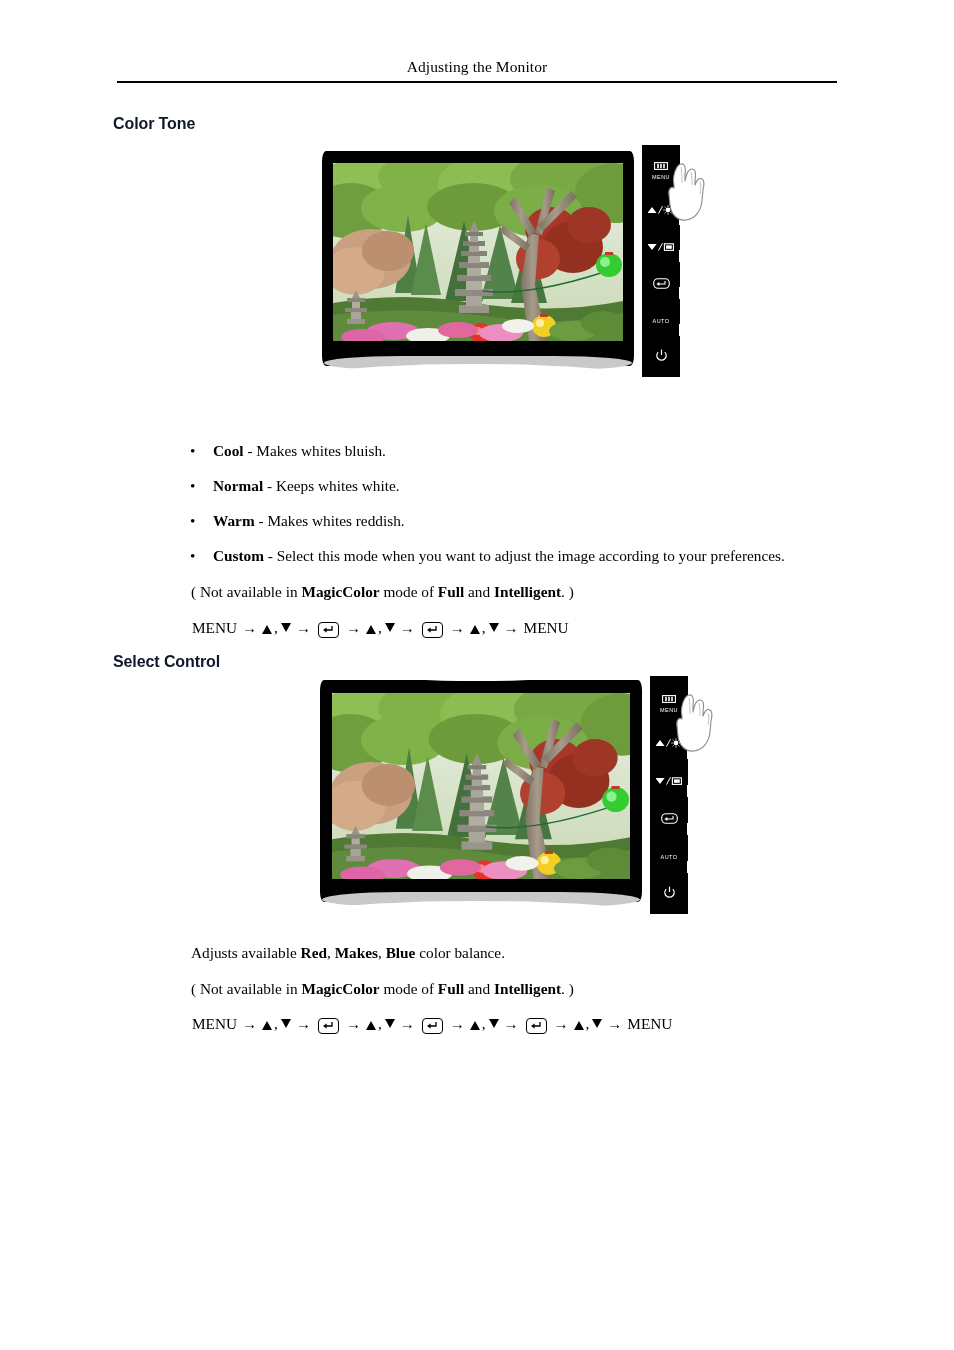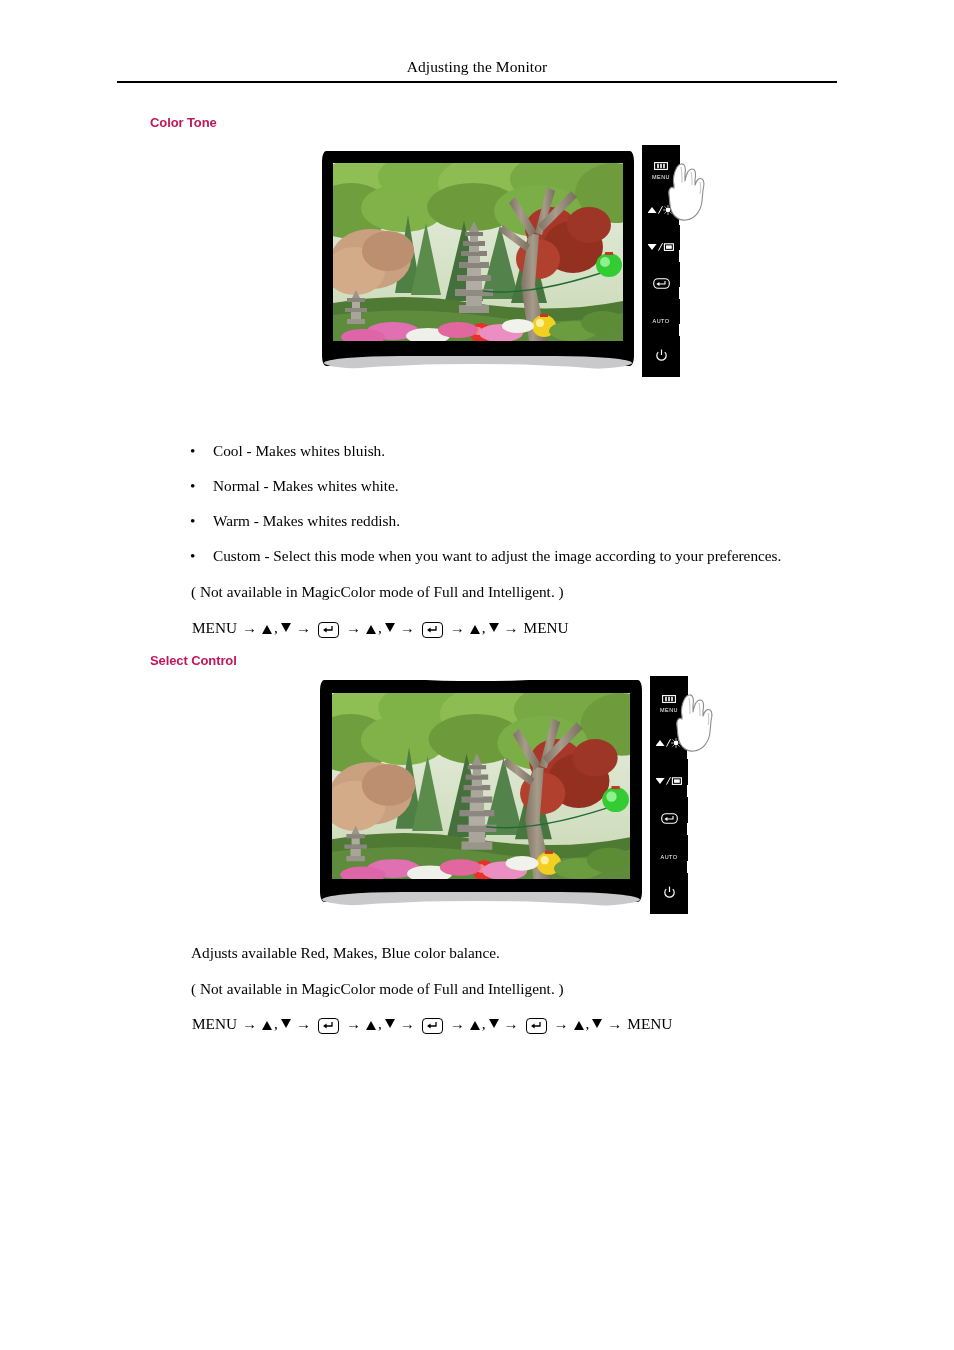--- a/index.html
+++ b/index.html
@@ -43,24 +43,23 @@
     top: 1270px;
     width: 720px;
     height: 1.6px;
   }
 
   
   .heading {
     position: absolute;
     font-family: "Liberation Sans", sans-serif;
     font-weight: bold;
-    font-size: 13px;
+    font-size: 16px;
     letter-spacing: -0.1px;
-    color: #be185d;
-    margin-left: 37px;
+    color: #0f172a;
   }
   .heading-color-tone { left: 113px; top: 115px; }
   .heading-color-control { left: 113px; top: 653px; }
 
   
   .para {
     position: absolute;
     font-family: "Liberation Serif", serif;
     font-size: 15.3px;
     line-height: 19px;
@@ -78,21 +77,21 @@
     position: absolute;
     left: 0px;
     top: 0px;
     font-size: 15.3px;
   }
   .bullet-text {
     position: absolute;
     left: 23px;
     top: 0px;
   }
-  b, .b { font-weight: normal; }
+  b, .b { font-weight: bold; }
 
   
   .navline {
     position: absolute;
     font-family: "Liberation Serif", serif;
     font-size: 15.3px;
     white-space: nowrap;
     display: flex;
     align-items: center;
     gap: 0px;
@@ -412,21 +411,21 @@
     </div>
   </div>
 
 
   <div class="bullet-row" style="left:190px; top:441px;">
     <span class="bullet-dot">•</span>
     <span class="bullet-text"><b>Cool</b><span> - Makes whites bluish.</span></span>
   </div>
   <div class="bullet-row" style="left:190px; top:476px;">
     <span class="bullet-dot">•</span>
-    <span class="bullet-text"><b>Normal</b><span> - Makes whites white.</span></span>
+    <span class="bullet-text"><b>Normal</b><span> - Keeps whites white.</span></span>
   </div>
   <div class="bullet-row" style="left:190px; top:511px;">
     <span class="bullet-dot">•</span>
     <span class="bullet-text"><b>Warm</b><span> - Makes whites reddish.</span></span>
   </div>
   <div class="bullet-row" style="left:190px; top:546px;">
     <span class="bullet-dot">•</span>
     <span class="bullet-text"><b>Custom</b><span> - Select this mode when you want to adjust the image according to your preferences.</span></span>
   </div>
 

